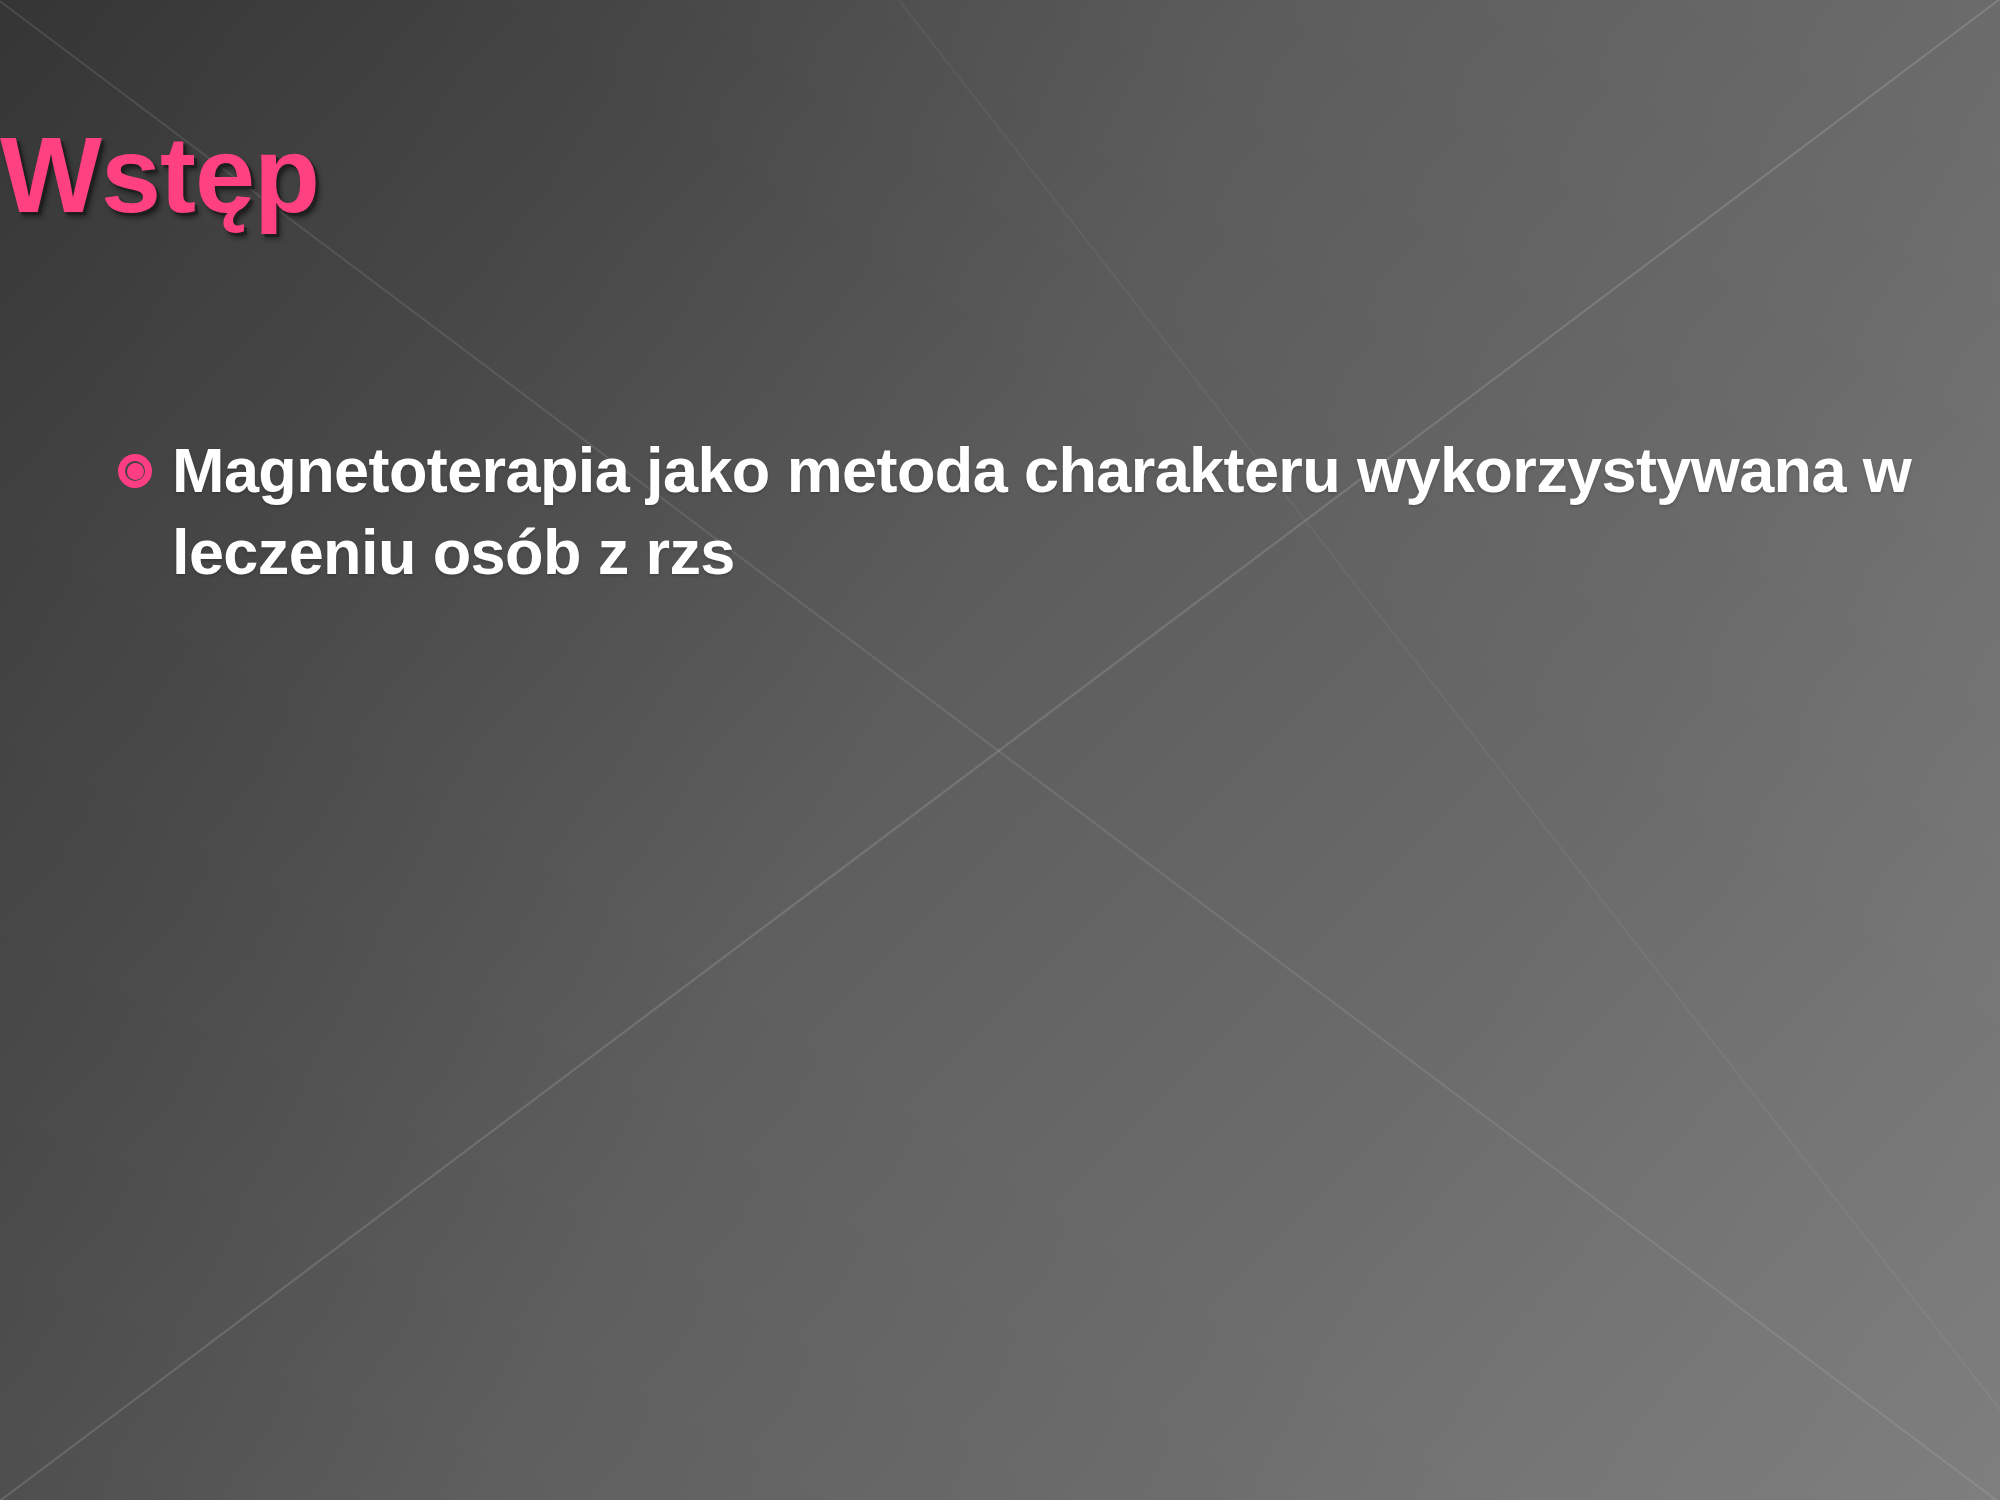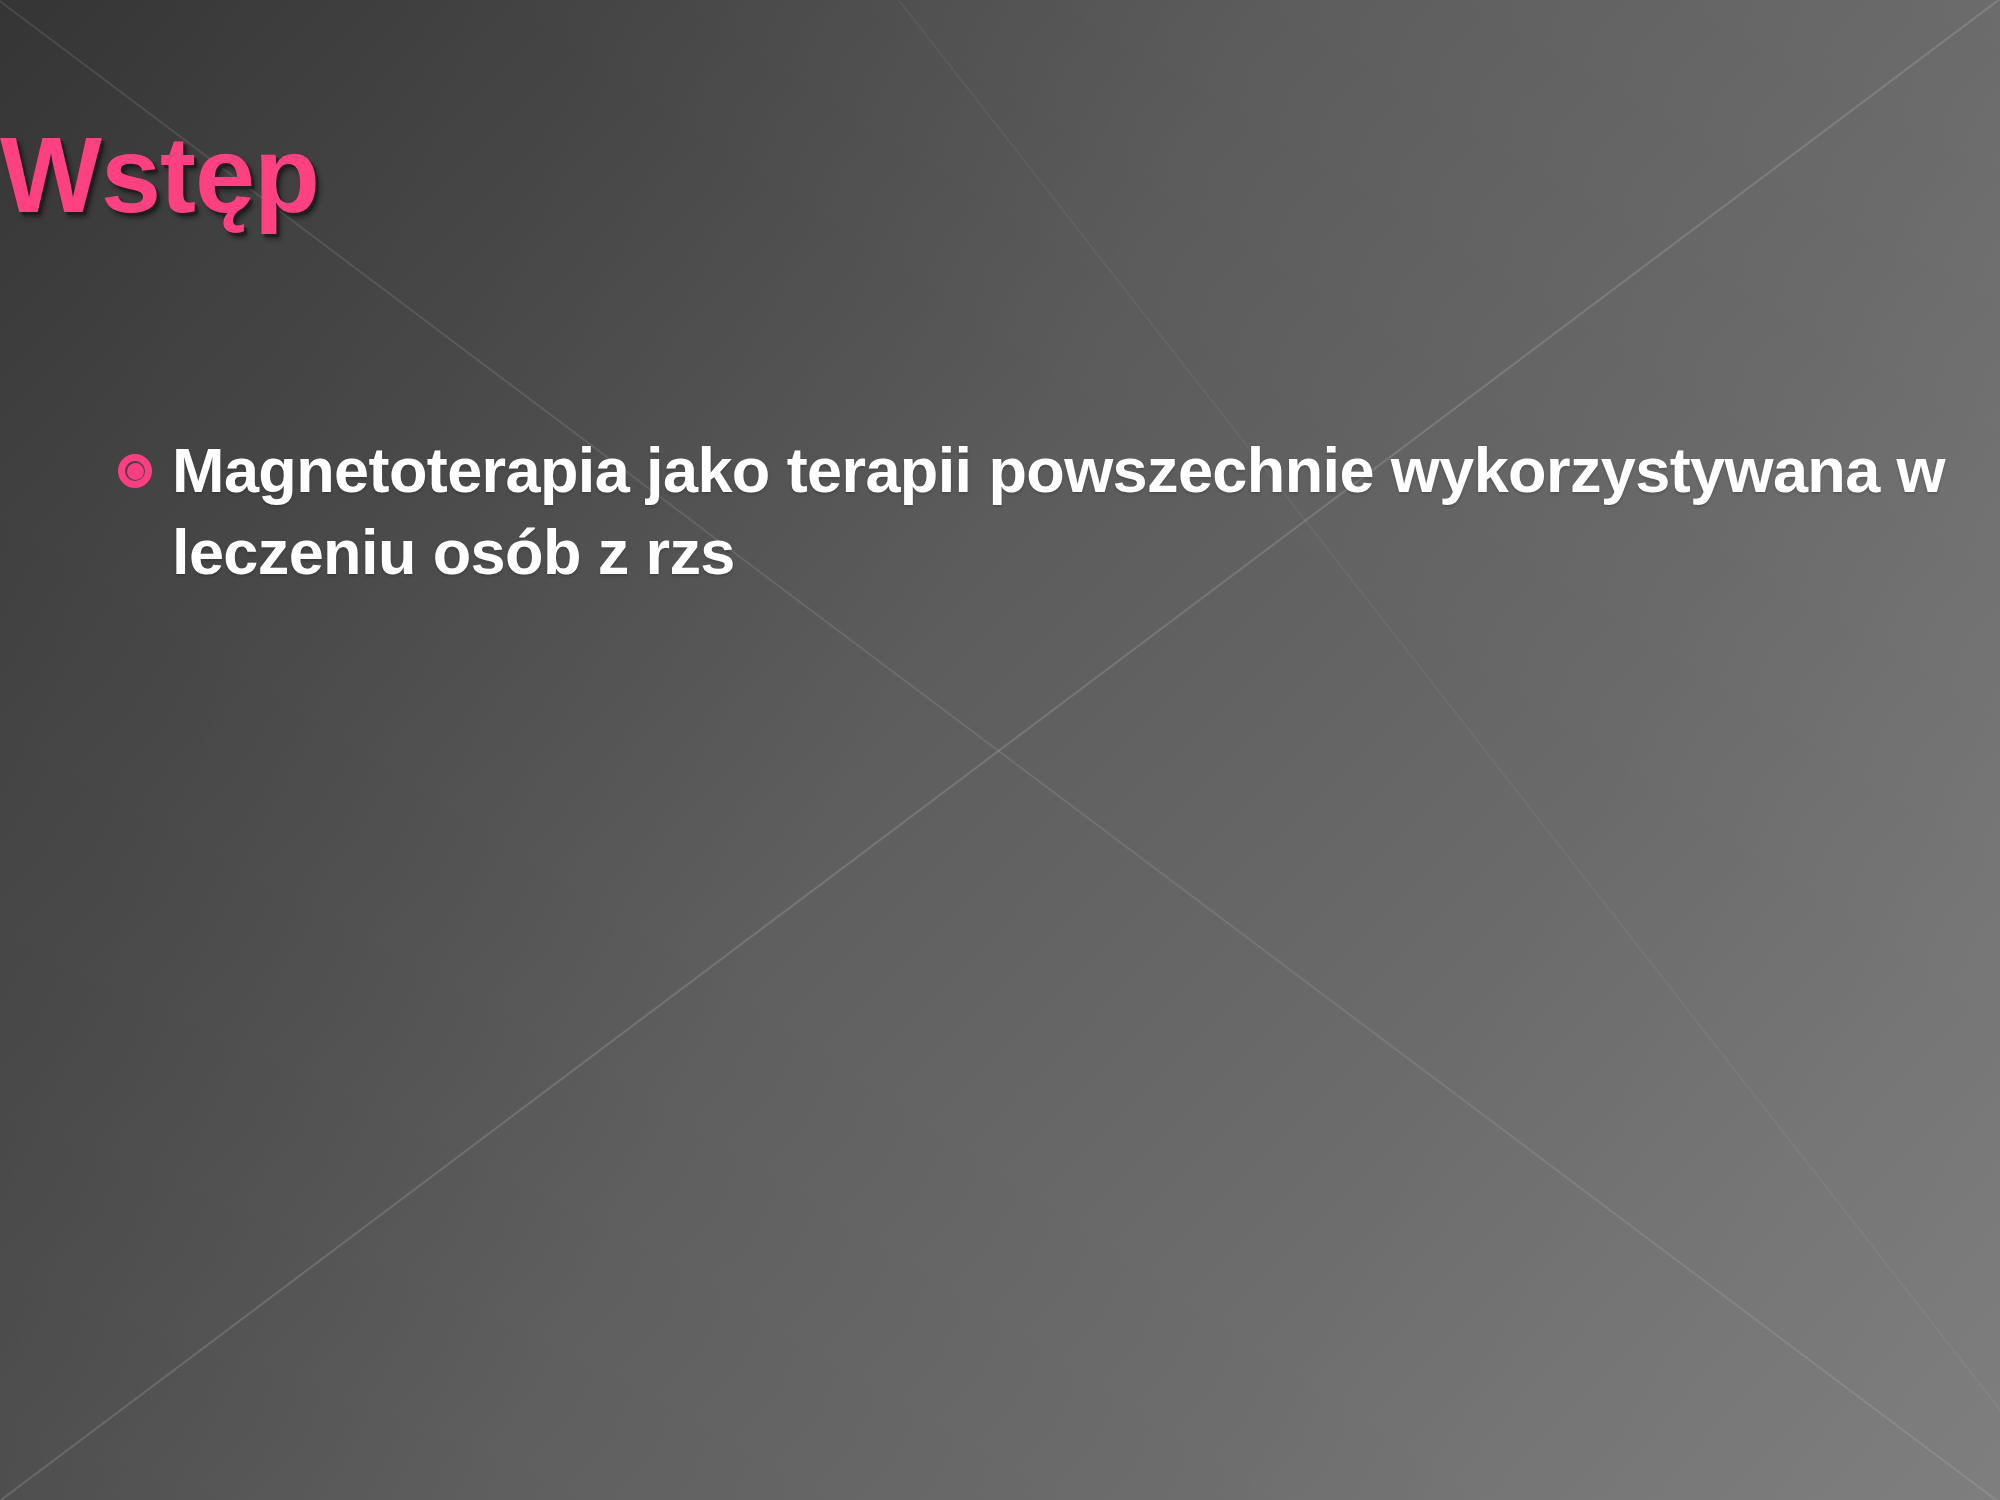--- a/index.html
+++ b/index.html
@@ -141,18 +141,18 @@
   <div id="title-area">
     <span id="slide-title">Wstęp</span>
   </div>
 
   <div id="body">
 
     <div class="bullet-row gap-after">
       <span class="bullet-marker">
         <span class="ring"></span>
       </span>
-      <span class="bullet-text">Magnetoterapia jako terapii powszechnie wykorzystywana w leczeniu osób z rzs</span>
+      <span class="bullet-text">Magnetoterapia jako metoda charakteru wykorzystywana w leczeniu osób z rzs</span>
     </div>
 
 
   </div>
 </div>
 
 </body></html>

